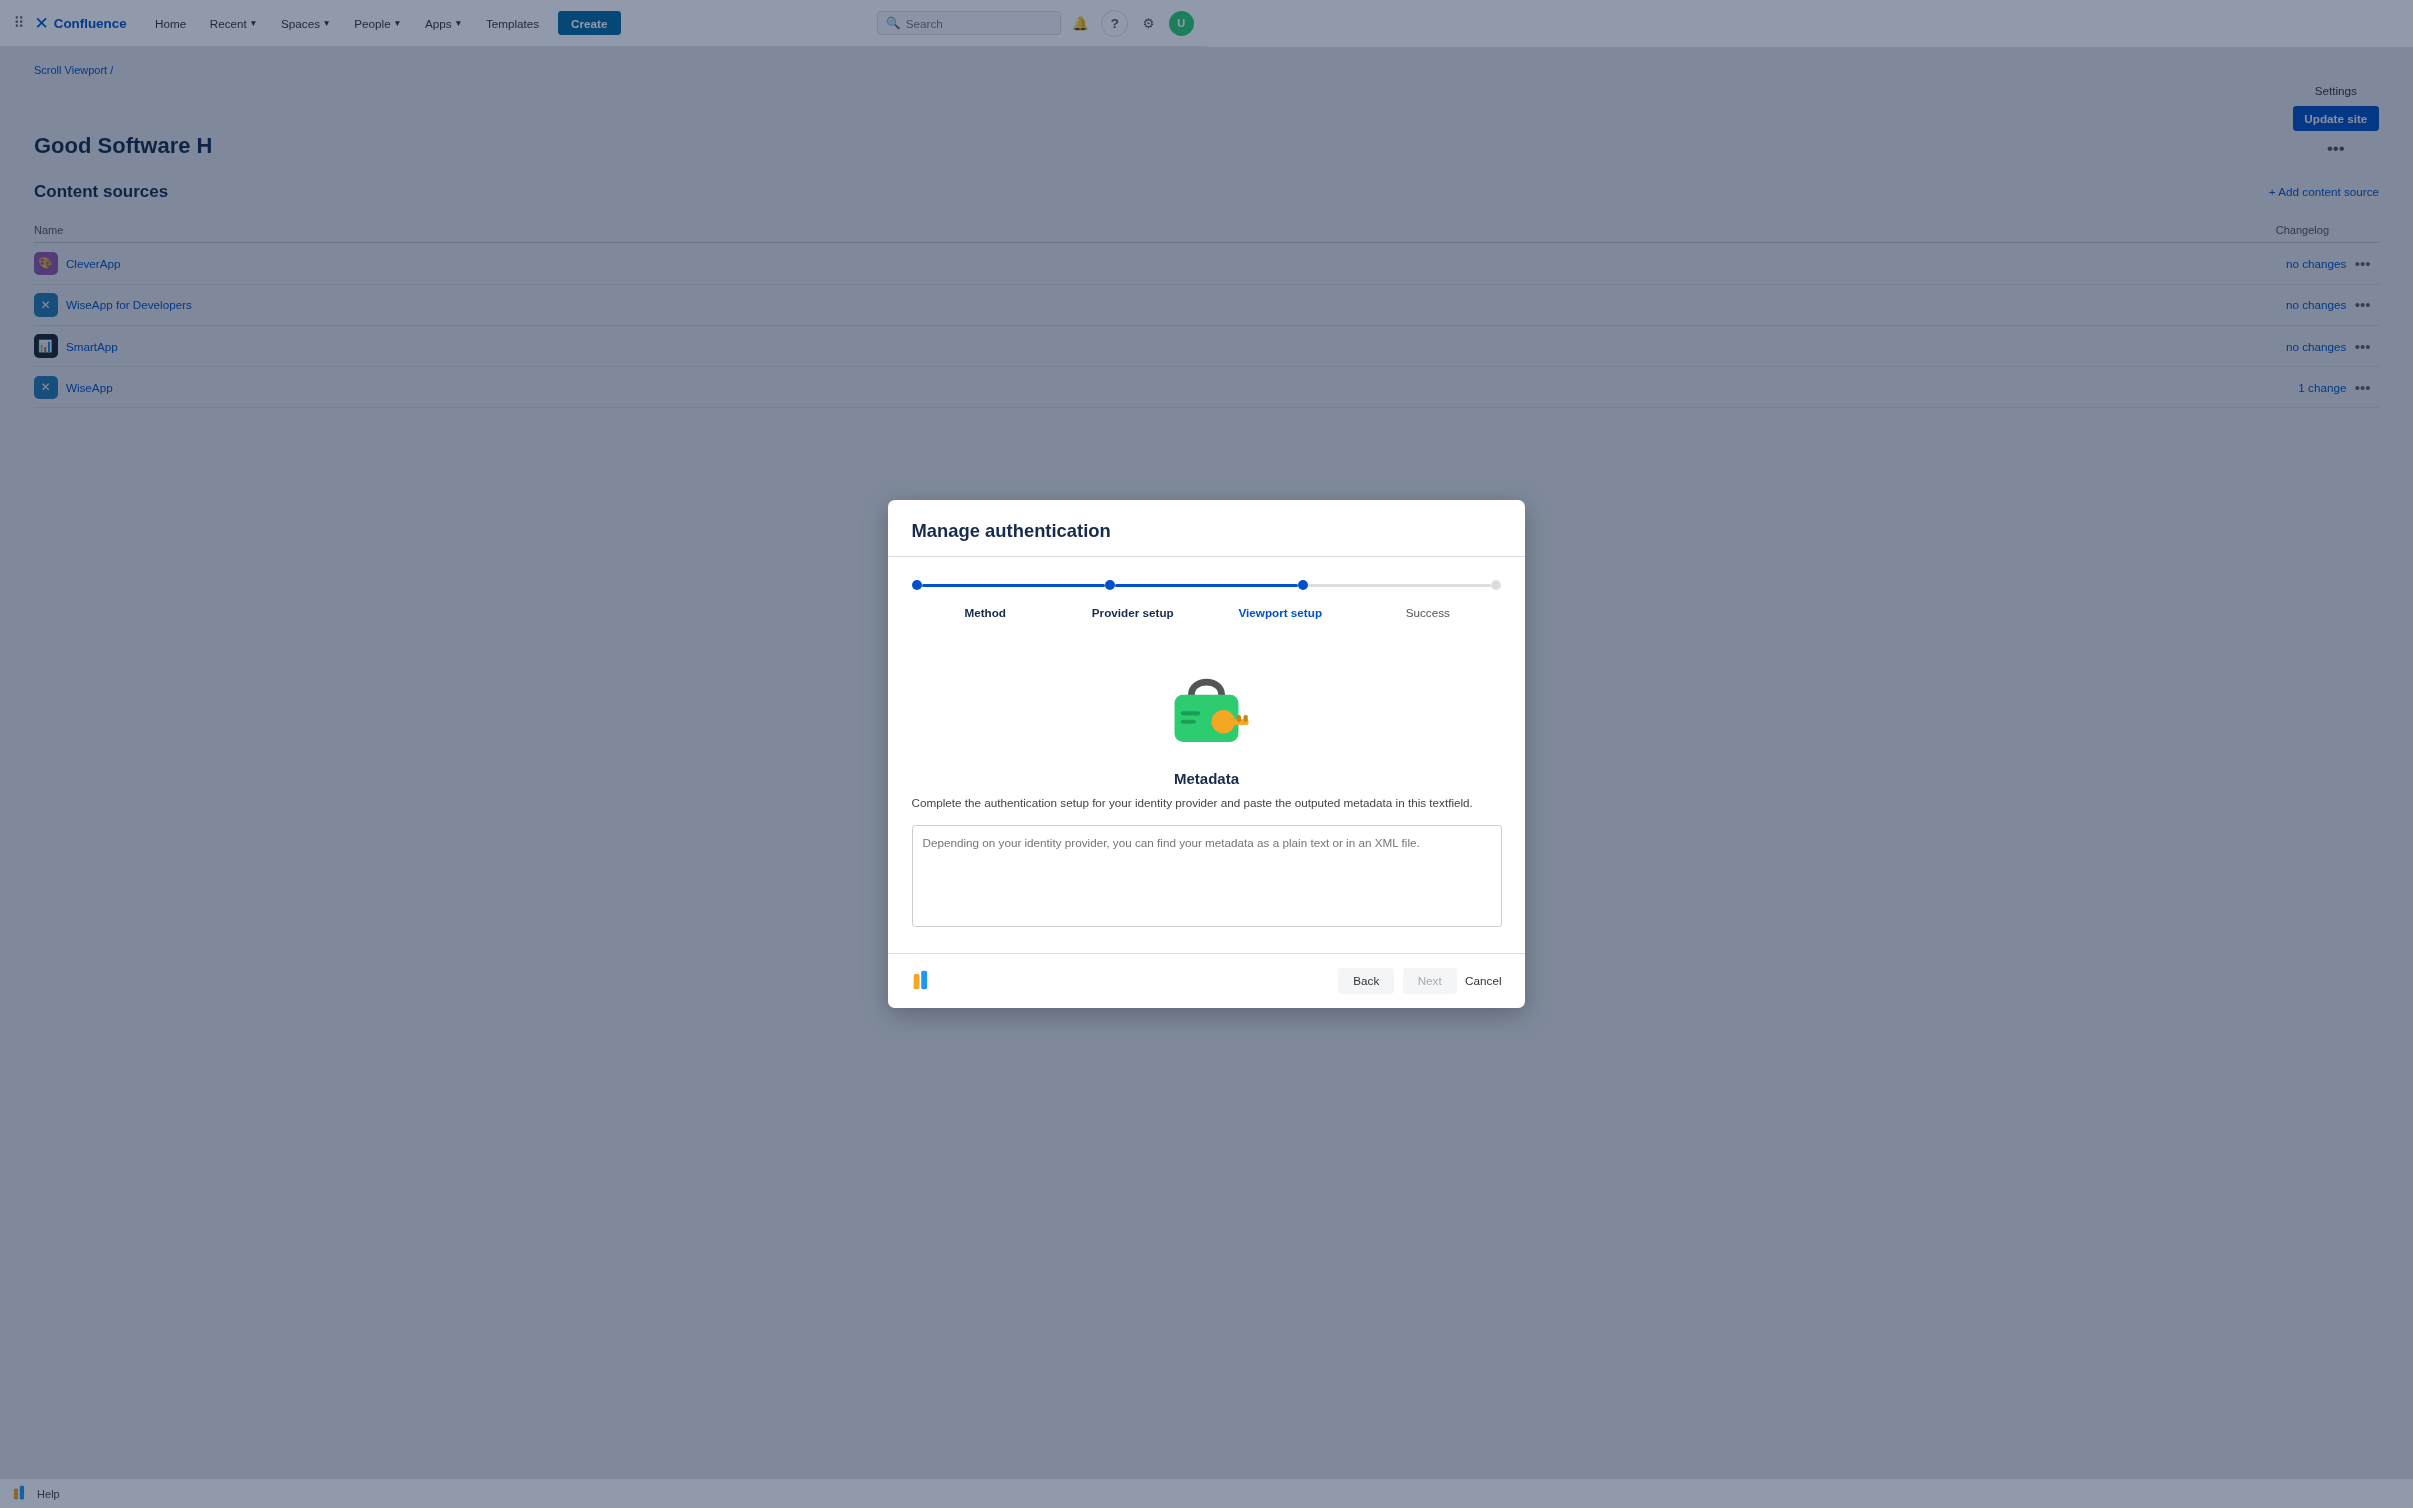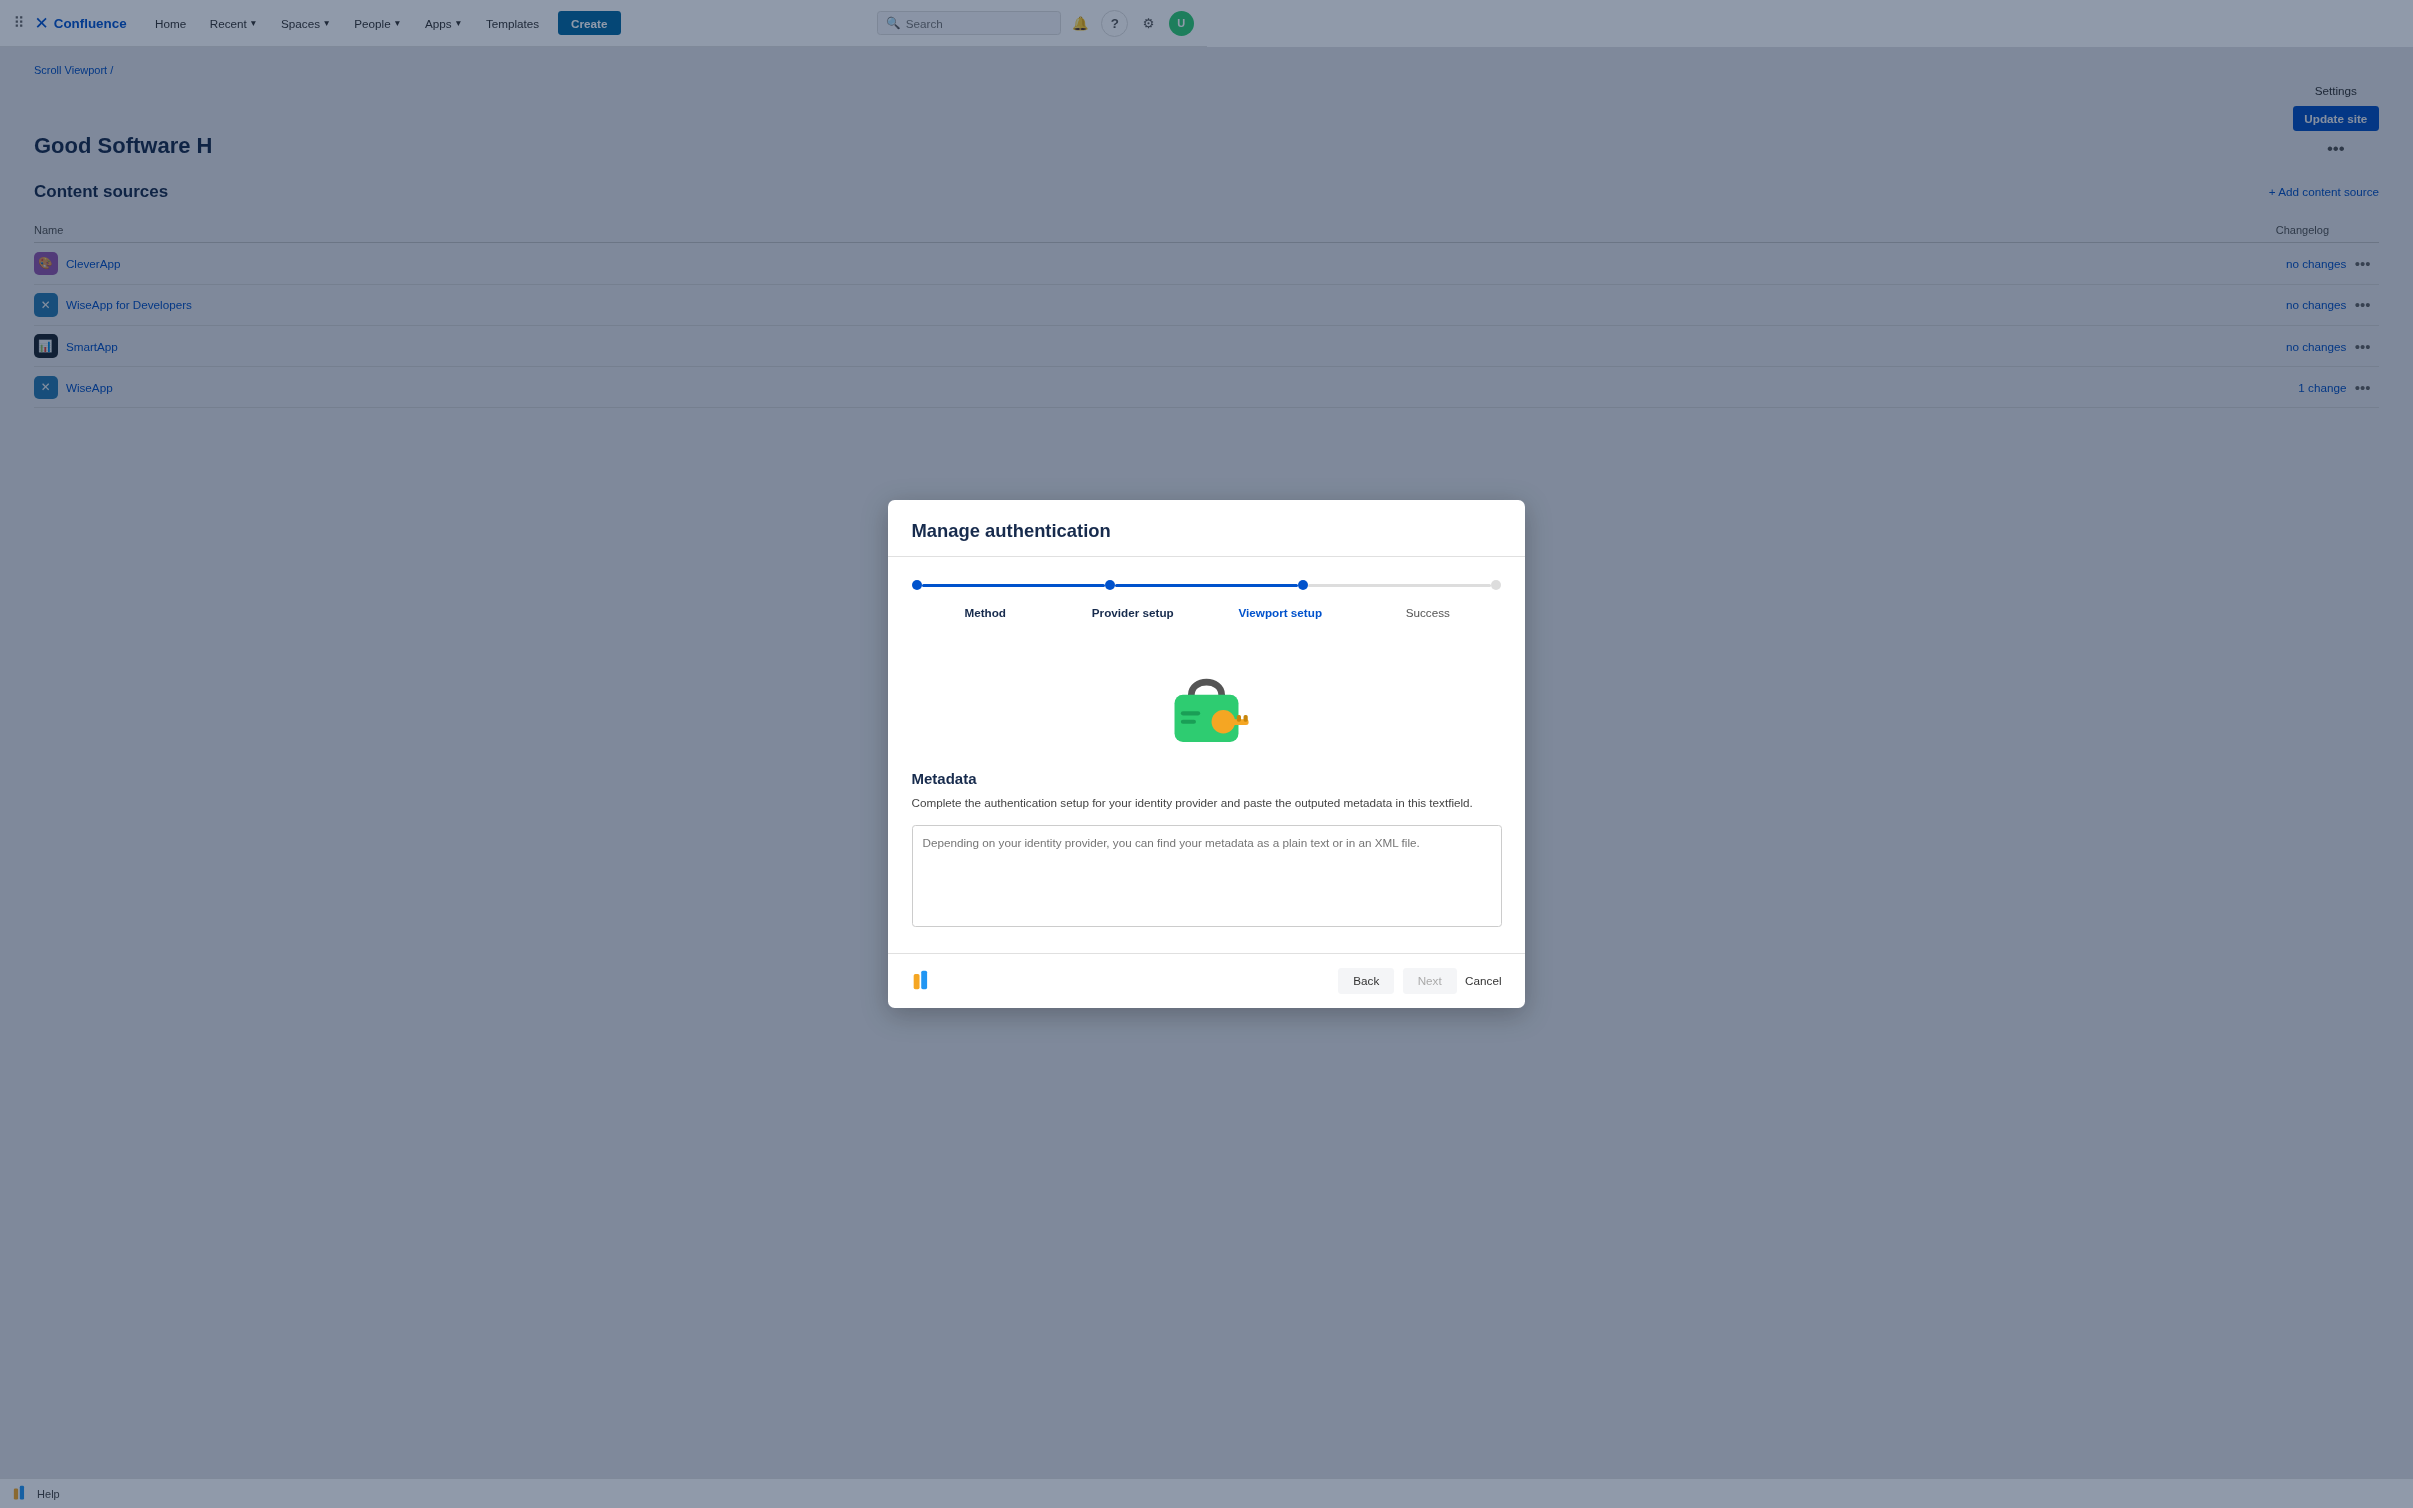--- a/index.html
+++ b/index.html
@@ -68,21 +68,21 @@
     .stepper-labels { display: flex; width: 100%; justify-content: space-between; margin-top: 7px; }
     .step-label { font-size: 11.7px; color: #555; font-weight: 500; text-align: center; flex: 1; }
     .step-label-active { color: #0052CC; font-weight: 700; }
     .step-label-bold { font-weight: 700; color: #172B4D; }
 
     
     .lock-illustration { display: flex; justify-content: center; margin-bottom: 23.5px; }
     .lock-svg { width: 101px; height: 101px; }
 
     
-    .metadata-title { font-size: 15px; font-weight: 700; color: #172B4D; margin-bottom: 6.7px; }
+    .metadata-title { font-size: 15px; font-weight: 700; color: #172B4D; margin-bottom: 6.7px; text-align: center; }
     .metadata-desc { font-size: 11.7px; color: #444; margin-bottom: 13.4px; line-height: 1.5; }
     .metadata-textarea { width: 100%; height: 102px; border: 0.8px solid #ccc; border-radius: 3.4px; padding: 10px; font-size: 11.7px; color: #999; resize: none; outline: none; font-family: inherit; }
 
     
     .modal-footer { display: flex; align-items: center; justify-content: space-between; padding: 13.4px 23.5px; border-top: 0.8px solid #e0e0e0; }
     .footer-logo { display: flex; align-items: center; gap: 3.4px; }
     .footer-actions { display: flex; gap: 8.4px; align-items: center; }
     .btn-back { background: #f4f5f7; border: none; border-radius: 3.4px; padding: 6.7px 15px; font-size: 11.7px; color: #333; cursor: pointer; font-weight: 500; }
     .btn-next { background: #f4f5f7; border: none; border-radius: 3.4px; padding: 6.7px 15px; font-size: 11.7px; color: #aaa; cursor: not-allowed; font-weight: 500; }
     .btn-cancel { background: transparent; border: none; font-size: 11.7px; color: #333; cursor: pointer; }

